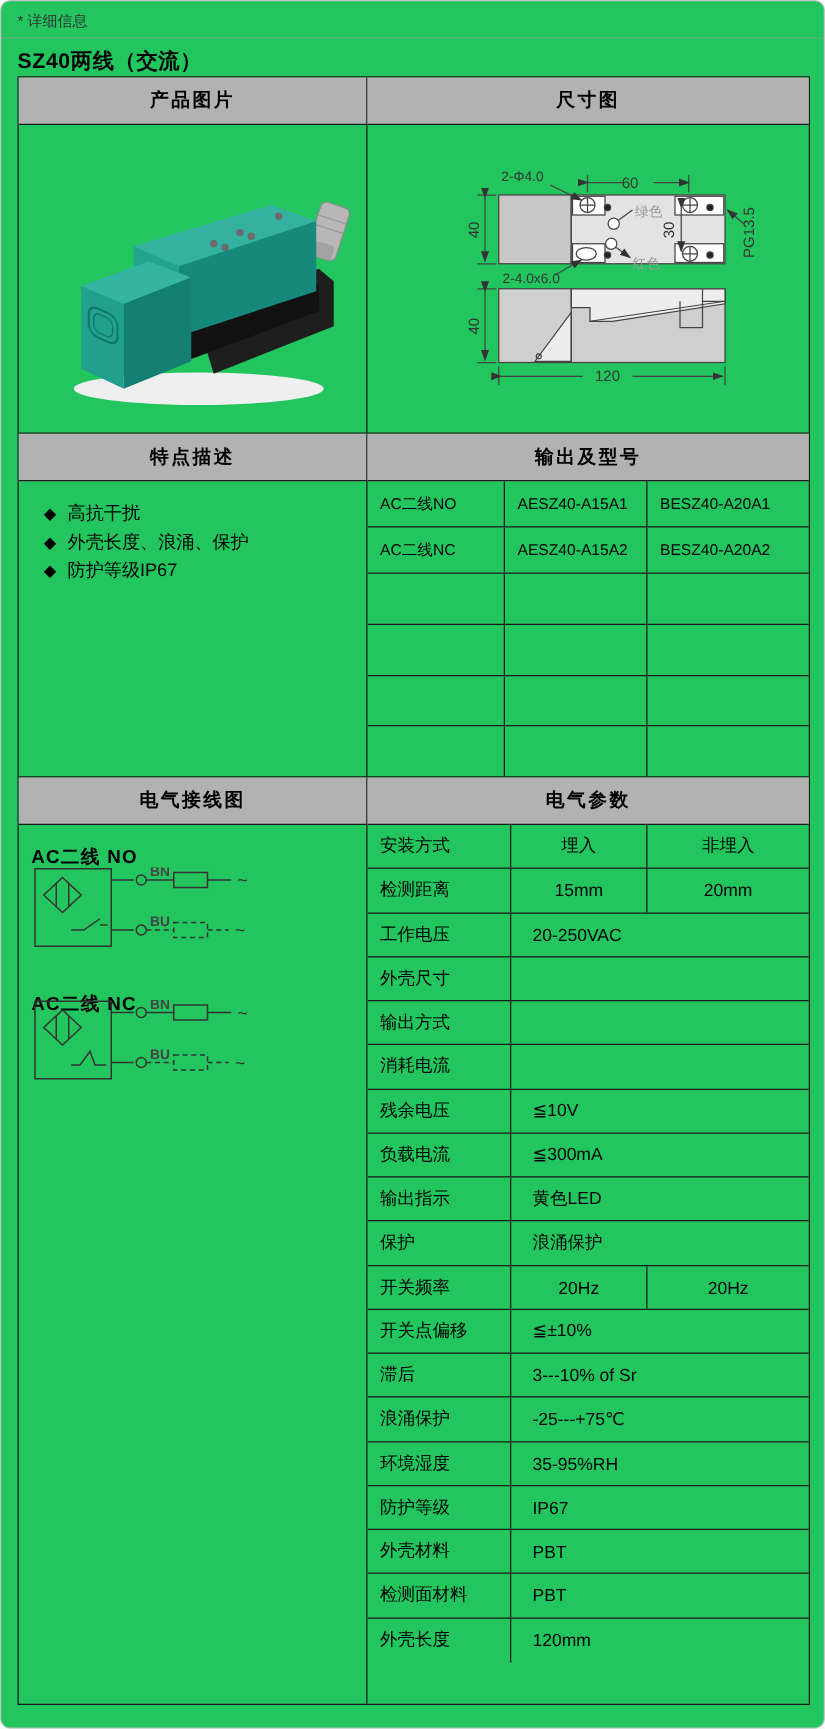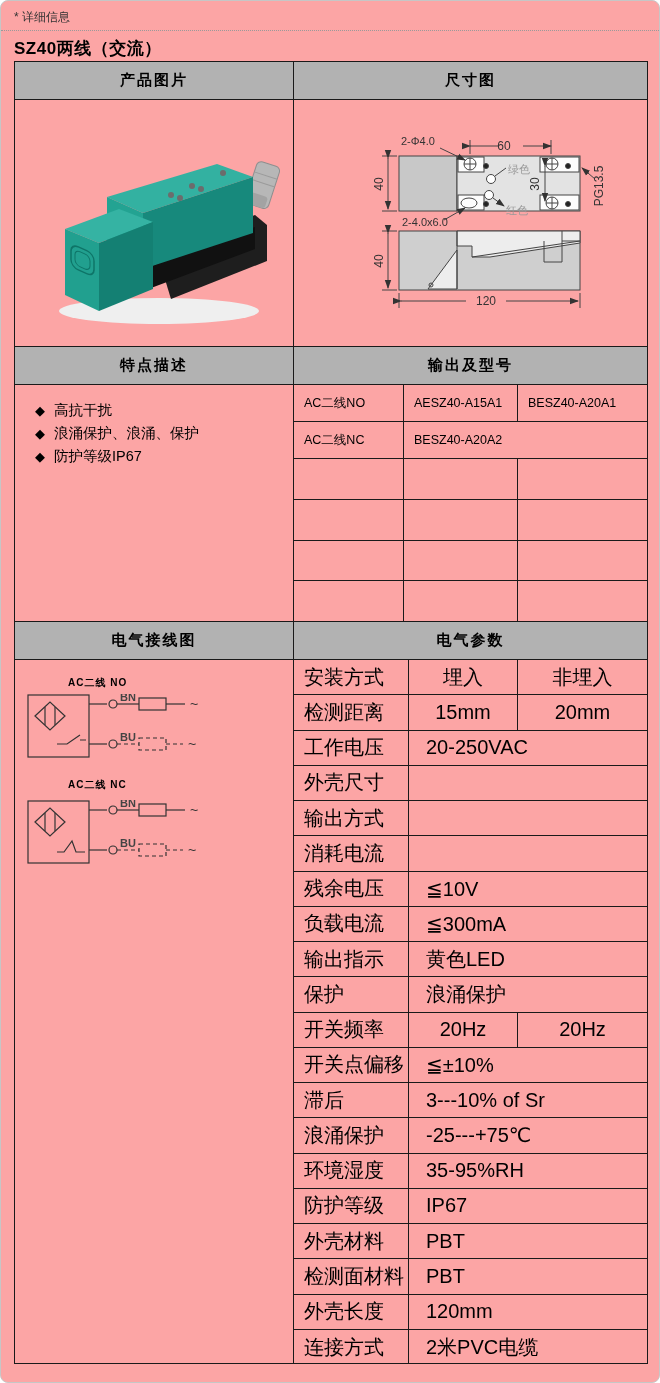--- a/index.html
+++ b/index.html
@@ -1,18 +1,18 @@
 <!DOCTYPE html>
 <html><head>
 <meta charset="utf-8">
 <style>
   html,body{margin:0;padding:0;background:#fff;}
   .page{
     position:relative;width:658px;height:1381px;margin:0;
-    border:1px solid #c6c6c6;border-radius:8px;background:#fca5a5;
+    border:1px solid #c6c6c6;border-radius:8px;background:#22c55e;
     font-family:"Liberation Sans","DejaVu Sans",sans-serif;color:#000;
     overflow:hidden;
   }
   .note{position:absolute;top:8px;left:13px;font-size:12px;color:#333;}
   .dotline{position:absolute;top:29px;left:0;width:100%;height:0;border-top:1px dotted #9a9a9a;}
   .title{position:absolute;top:36px;left:13px;font-size:17px;font-weight:bold;letter-spacing:.5px;}
   .tbl{
     position:absolute;top:60px;left:13px;width:632px;height:1301px;
     border:1px solid #1a1a1a;display:grid;
     grid-template-columns:279px 1fr;
@@ -32,27 +32,27 @@
   .m-row:last-child{border-bottom:none;}
   .m-row:nth-child(-n+2){height:37px;}
   .m-row:nth-child(n+3){height:40.75px;}
   .m-c{box-sizing:border-box;display:flex;align-items:center;padding-left:10px;font-size:12.5px;}
   .m-c1{width:110px;border-right:1px solid #1a1a1a;}
   .m-c2{width:114px;border-right:1px solid #1a1a1a;}
   .m-c3{flex:1;}
   
   .p-row{display:flex;box-sizing:border-box;height:35.25px;border-bottom:1px solid #1a1a1a;}
   .p-row:last-child{border-bottom:none;}
-  .p-cell{box-sizing:border-box;display:flex;align-items:center;font-size:20px;}
+  .p-cell{box-sizing:border-box;display:flex;align-items:center;font-size:14px;}
   .p-label{width:115px;border-right:1px solid #1a1a1a;padding-left:10px;}
   .p-merged{flex:1;padding-left:17px;}
   .p-v1{width:109px;border-right:1px solid #1a1a1a;justify-content:center;}
   .p-v2{flex:1;justify-content:center;}
   
-  .w-title{position:absolute;left:10px;font-size:10px;font-weight:bold;letter-spacing:1px;margin-left:43px;}
+  .w-title{position:absolute;left:10px;font-size:15px;font-weight:bold;letter-spacing:1px;}
   .w-svg{position:absolute;left:12px;}
   
   .imgwrap{display:flex;align-items:center;justify-content:center;width:100%;height:100%;}
   svg text{font-family:"Liberation Sans","DejaVu Sans",sans-serif;}
 </style>
 </head>
 <body>
 
 <div class="page">
   <div class="note">* 详细信息</div>
@@ -186,37 +186,38 @@
     <div class="cell hdr rightcol">输出及型号</div>
 
     <div class="cell">
       <div class="features" id="features-list">
           <div class="feat">
             <span class="dia">◆</span>
             <span>高抗干扰</span>
           </div>
           <div class="feat">
             <span class="dia">◆</span>
-            <span>浪涌保护、浪涌、保护</span>
+            <span>外壳长度、浪涌、保护</span>
           </div>
           <div class="feat">
             <span class="dia">◆</span>
             <span>防护等级IP67</span>
           </div>
         </div>
     </div>
     <div class="cell rightcol">
       <div id="models-body">
           <div class="m-row">
             <div class="m-c m-c1">AC二线NO</div>
             <div class="m-c m-c2">AESZ40-A15A1</div>
             <div class="m-c m-c3">BESZ40-A20A1</div>
           </div>
           <div class="m-row">
             <div class="m-c m-c1">AC二线NC</div>
+            <div class="m-c m-c2">AESZ40-A15A2</div>
             <div class="m-c m-c3">BESZ40-A20A2</div>
           </div>
           <div class="m-row">
             <div class="m-c m-c1"></div>
             <div class="m-c m-c2"></div>
             <div class="m-c m-c3"></div>
           </div>
           <div class="m-row">
             <div class="m-c m-c1"></div>
             <div class="m-c m-c2"></div>
@@ -260,21 +261,21 @@
         </g>
         <g fill="#444" font-size="11" font-weight="bold">
           <text x="93" y="7">BN</text>
           <text x="93" y="47">BU</text>
         </g>
         <g fill="#333" font-size="14">
           <text x="163" y="15">~</text>
           <text x="161" y="55">~</text>
         </g>
       </svg>
-      <div class="w-title" style="top:118px">AC二线 NC</div>
+      <div class="w-title" style="top:134px">AC二线 NC</div>
       <svg class="w-svg" style="top:140px" width="255" height="68" viewBox="0 0 255 68">
         <g stroke="#333" fill="none" stroke-width="1.2">
           <rect x="1" y="1" width="61" height="62"></rect>
           <polygon points="8,22 23,8 38,22 23,36"></polygon>
           <line x1="18" y1="13" x2="18" y2="31"></line>
             <line x1="28" y1="13" x2="28" y2="31"></line>
           <path d="M30 52 H37 L45 41 L49 52 H58"></path>
           <line x1="62" y1="10" x2="80" y2="10"></line>
           <circle cx="86" cy="10" r="4"></circle>
           <line x1="90" y1="10" x2="112" y2="10"></line>
@@ -367,20 +368,16 @@
             <div class="p-cell p-merged">PBT</div>
           </div>
           <div class="p-row">
             <div class="p-cell p-label">检测面材料</div>
             <div class="p-cell p-merged">PBT</div>
           </div>
           <div class="p-row">
             <div class="p-cell p-label">外壳长度</div>
             <div class="p-cell p-merged">120mm</div>
           </div>
-          <div class="p-row">
-            <div class="p-cell p-label">连接方式</div>
-            <div class="p-cell p-merged">2米PVC电缆</div>
-          </div>
         </div>
     </div>
   </div>
 </div>
 
 </body></html>

